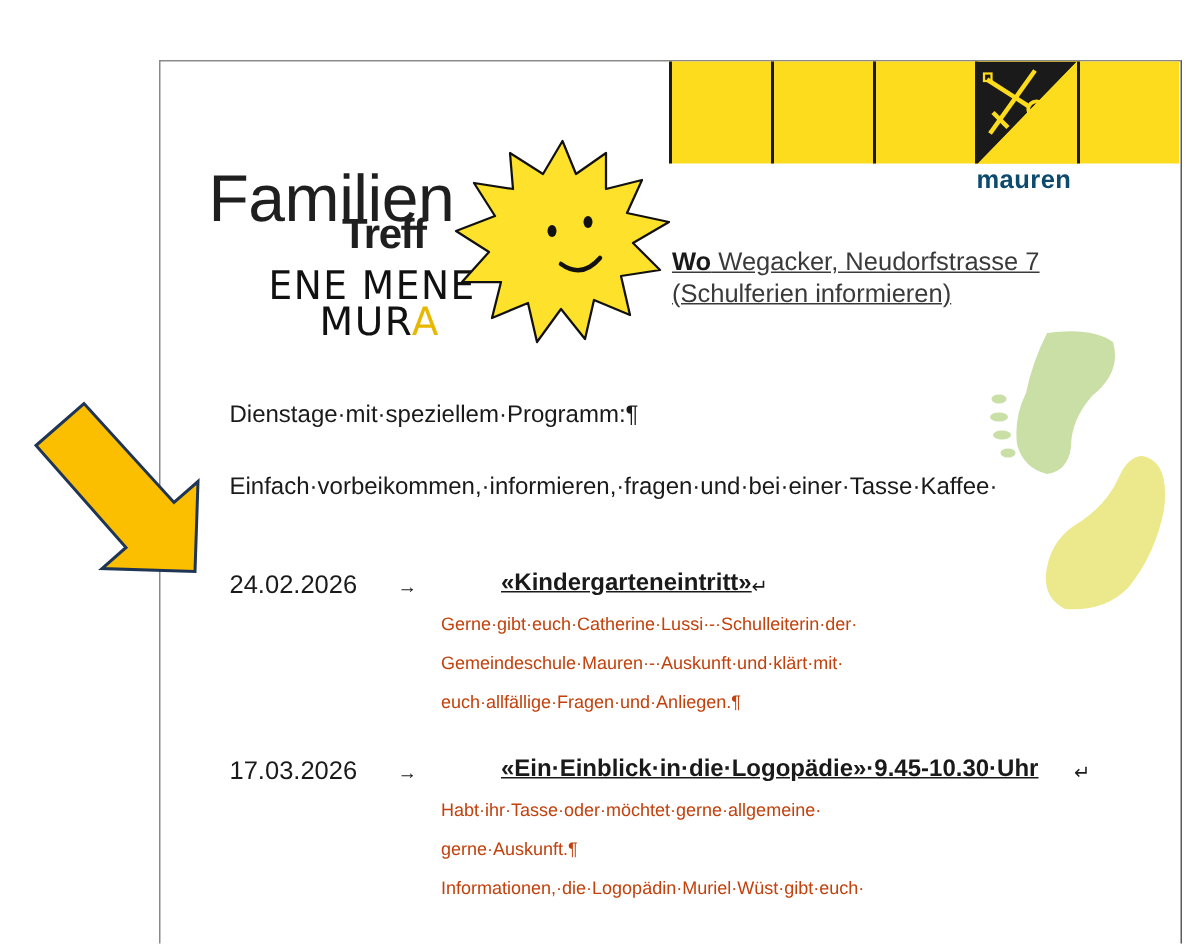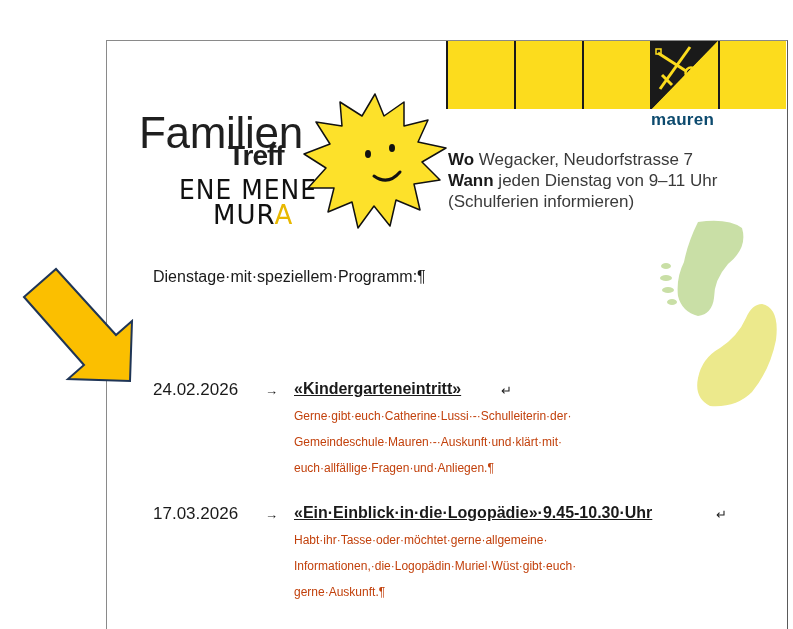--- a/index.html
+++ b/index.html
@@ -22,32 +22,32 @@
   .mauren {
     position: absolute; left: 651px; top: 110px; font-size: 17px; font-weight: bold; color: #0c4a6e;
     letter-spacing: 0.3px;
   }
   .logo-familien { position: absolute; left: 139px; top: 108px; font-size: 44px; color: #1f1f1f; letter-spacing: -0.3px; }
   .logo-treff { position: absolute; left: 228px; top: 140px; font-size: 28px; font-weight: bold; color: #1f1f1f; letter-spacing: -1px; }
   .logo-ene { position: absolute; left: 179px; top: 176px; font-size: 25px; color: #111; letter-spacing: 1px; font-family: "DejaVu Sans", sans-serif; transform: scaleY(1.05); }
   .logo-mura { position: absolute; left: 213px; top: 200px; font-size: 26px; color: #111; letter-spacing: 1px; font-family: "DejaVu Sans", sans-serif; }
   .logo-mura .ya { color: #e8b800; }
   .sun { position: absolute; left: 300px; top: 92px; }
-  .info { position: absolute; left: 448px; top: 149px; font-size: 17px; color: #3a3a3a; line-height: 21px; }
+  .info { position: absolute; left: 448px; top: 164px; font-size: 17px; color: #3a3a3a; line-height: 21px; text-decoration: underline; }
   .info b { color: #1a1a1a; }
   .foot { position: absolute; }
   .doc {
     font-family: "Liberation Sans", sans-serif; font-size: 16px; color: #1a1a1a;
     position: absolute;
   }
   .p1 { left: 153px; top: 268px; }
   .p2 { left: 153px; top: 313px; width: 590px; line-height: 23px; }
   .entry-date { position: absolute; font-size: 17px; color: #1a1a1a; text-align: center; }
   .entry-arrow { position: absolute; font-size: 13px; color: #1a1a1a; }
-  .entry-title { position: absolute; font-size: 16px; font-weight: bold; text-decoration: underline; color: #1a1a1a; }
+  .entry-title { position: absolute; font-size: 16px; font-weight: bold; text-decoration: underline; color: #1a1a1a; margin-left: 40px; }
   .entry-body { position: absolute; font-size: 12px; color: #c2410c; line-height: 26px; width: 440px; }
   .big-arrow { position: absolute; left: 20px; top: 265px; }
 </style>
 </head>
 <body>
 
 <div class="page"></div>
 
 <div class="stripe">
   <div class="cell first" style="width:68px"></div>
@@ -75,54 +75,54 @@
 
 <svg class="sun" width="150" height="140" viewBox="0 0 150 140">
   <polygon points="75,2 84,24 104,10 104,34 128,28 118,50 146,56 122,70 140,88 114,92 120,118 96,108 90,134 74,114 58,136 52,110 28,120 34,96 8,96 26,76 4,62 30,52 16,30 42,34 40,10 62,24" fill="#fde12a" stroke="#111" stroke-width="1.5" stroke-linejoin="round"></polygon>
   <ellipse cx="68" cy="62" rx="3" ry="4" fill="#111"></ellipse>
   <ellipse cx="92" cy="56" rx="3" ry="4" fill="#111"></ellipse>
   <path d="M74 84 Q88 94 100 80" fill="none" stroke="#111" stroke-width="3" stroke-linecap="round"></path>
 </svg>
 
 <div class="info">
   <div><b>Wo</b><span> Wegacker, Neudorfstrasse 7</span></div>
-  <div><b>Wann</b><span> jeden Dienstag von 9–11 Uhr</span></div>
   <div>(Schulferien informieren)</div>
 </div>
 
 <svg class="foot" style="left:658px;top:218px" width="95" height="102" viewBox="0 0 95 102">
   <path d="M40 4 Q70 0 84 10 Q90 30 70 46 Q56 62 56 80 Q54 96 40 98 Q24 94 20 78 Q18 60 26 44 Q30 24 40 4 Z" fill="#c9dfa6"></path>
   <ellipse cx="8" cy="48" rx="5" ry="3" fill="#c9dfa6"></ellipse>
   <ellipse cx="8" cy="60" rx="6" ry="3" fill="#c9dfa6"></ellipse>
   <ellipse cx="10" cy="72" rx="6" ry="3" fill="#c9dfa6"></ellipse>
   <ellipse cx="14" cy="84" rx="5" ry="3" fill="#c9dfa6"></ellipse>
 </svg>
 <svg class="foot" style="left:688px;top:300px" width="96" height="110" viewBox="0 0 96 110">
   <path d="M74 4 Q92 8 88 40 Q82 70 64 92 Q48 108 22 106 Q6 98 10 78 Q14 58 32 48 Q50 36 58 18 Q64 4 74 4 Z" fill="#ece98c"></path>
 </svg>
 
 <div class="doc p1">Dienstage·mit·speziellem·Programm:¶</div>
 <div class="doc p2">
+  <div>Einfach·vorbeikommen,·informieren,·fragen·und·bei·einer·Tasse·Kaffee·</div>
 </div>
 
 <div class="entry-date" style="left:153px;top:380px">24.02.2026</div>
 <div class="entry-arrow" style="left:265px;top:383px">→</div>
 <div class="entry-title" style="left:294px;top:380px"><span>«Kindergarteneintritt»</span></div>
 <div class="entry-arrow" style="left:501px;top:383px">↵</div>
 <div class="entry-body" style="left:294px;top:403px">
   <div>Gerne·gibt·euch·Catherine·Lussi·-·Schulleiterin·der·</div>
   <div>Gemeindeschule·Mauren·-·Auskunft·und·klärt·mit·</div>
   <div>euch·allfällige·Fragen·und·Anliegen.¶</div>
 </div>
 
 <div class="entry-date" style="left:153px;top:504px">17.03.2026</div>
 <div class="entry-arrow" style="left:265px;top:507px">→</div>
 <div class="entry-title" style="left:294px;top:504px"><span>«Ein·Einblick·in·die·Logopädie»·9.45-10.30·Uhr</span></div>
 <div class="entry-arrow" style="left:716px;top:507px">↵</div>
 <div class="entry-body" style="left:294px;top:527px;width:470px">
   <div>Habt·ihr·Tasse·oder·möchtet·gerne·allgemeine·</div>
+  <div>gerne·Auskunft.¶</div>
   <div>Informationen,·die·Logopädin·Muriel·Wüst·gibt·euch·</div>
-  <div>gerne·Auskunft.¶</div>
 </div>
 
 <svg class="big-arrow" width="120" height="125" viewBox="0 0 120 125">
   <polygon points="4,32 36,4 96,70 112,56 110,116 48,114 64,100" fill="#fbbf00" stroke="#1f3556" stroke-width="2" stroke-linejoin="miter"></polygon>
 </svg>
 
 </body></html>

